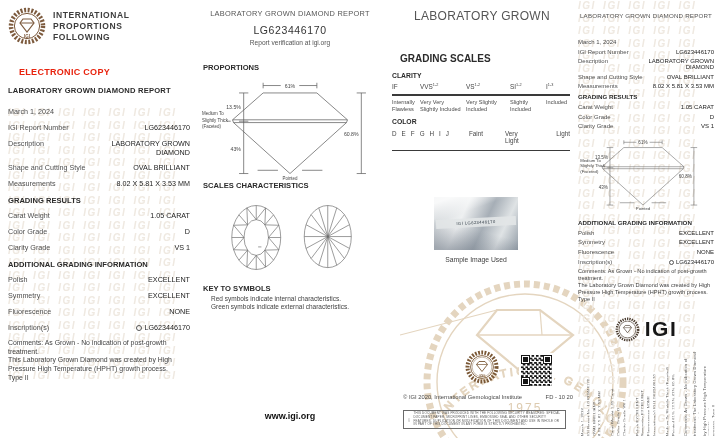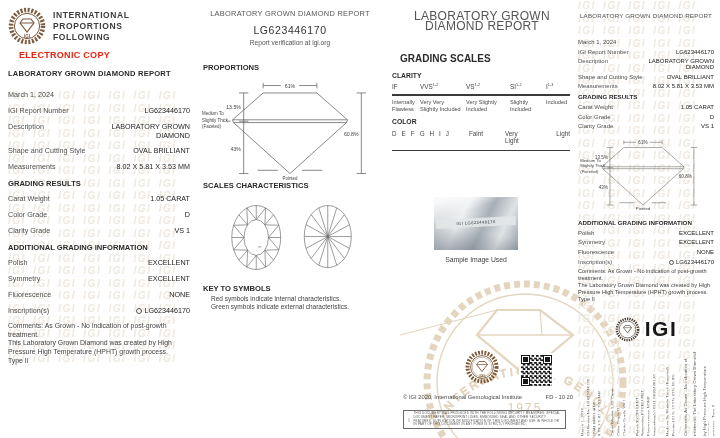--- a/index.html
+++ b/index.html
@@ -17,21 +17,21 @@
     color:#efe9e1; font-weight:bold; font-style:italic;
     font-size:10px; line-height:12.5px; letter-spacing:1.5px; word-spacing:3px;
     user-select:none;
   }
   .z { position:relative; z-index:1; }
 
   
   .p1 { left:8px; width:182px; padding-top:7px; }
   .brand-row { display:flex; gap:7px; align-items:center; }
   .org { font-size:8.5px; font-weight:bold; letter-spacing:.6px; color:#3d3d3d; line-height:11px; }
-  .ecopy { margin:5px 0 0 11px; color:#e8230e; font-weight:bold; font-size:9px; letter-spacing:.3px; }
+  .ecopy { margin:22px 0 0 11px; color:#e8230e; font-weight:bold; font-size:9px; letter-spacing:.3px; }
   .p1-title { margin-top:9px; font-size:7.6px; font-weight:bold; color:#2b2b2b; letter-spacing:.2px; }
   .p1-body { position:relative; margin-top:12px; }
   .date { font-size:7.2px; color:#4a4a4a; }
   .row { display:flex; justify-content:space-between; align-items:flex-start; margin-top:6.8px; }
   .lbl { font-size:7.2px; color:#4f4f4f; }
   .val { font-size:7.2px; color:#222; text-align:right; max-width:88px; }
   .sec-h { margin-top:7.5px; font-size:7.6px; font-weight:bold; color:#2b2b2b; }
   .comments { margin-top:7px; font-size:6.9px; color:#3f3f3f; line-height:8.8px; }
   .mini-seal { display:inline-block; width:6px; height:6px; border:1px solid #555;
                border-radius:50%; margin-right:2px; vertical-align:-1px; }
@@ -297,20 +297,21 @@
         <line x1="49" y1="56" x2="52.5" y2="56" stroke="#c23b2e" stroke-width="1.1"></line>
       </svg>
     </div>
 
     <div class="h" style="top:284px">KEY TO SYMBOLS</div>
     <div class="keys">
       <div>Red symbols indicate internal characteristics.</div>
       <div>Green symbols indicate external characteristics.</div>
     </div>
 
+    <div class="site">www.igi.org</div>
   </section>
 
   <section class="p3">
     <svg class="bigwm" width="250" height="176" viewBox="0 0 250 176" style="left:12px;top:262px">
       <defs>
           <path id="arcT" d="M 39,165 A 97,97 0 0 1 211,165"></path>
         </defs>
       <circle cx="125" cy="120" r="98" stroke-width="7" stroke-dasharray="6 4"></circle>
       <circle cx="125" cy="120" r="88" stroke-width="1.4"></circle>
       <text style="font-size:11px;letter-spacing:3px">
@@ -318,21 +319,20 @@
       </text>
       <polygon points="97,48 140,48 173,73 125,113 77,73" stroke-width="2.2"></polygon>
       <line x1="77" y1="73" x2="173" y2="73" stroke-width="1.6"></line>
       <line x1="97" y1="48" x2="108,0" y2="73" stroke-width="1.2"></line>
       <line x1="140" y1="48" x2="142" y2="73" stroke-width="1.2"></line>
       <text x="125" y="150" text-anchor="middle" style="font-size:12px;letter-spacing:2px">1975</text>
     </svg>
 
     <div class="p3-head">
       <div>LABORATORY GROWN</div>
-      <div>DIAMOND REPORT</div>
     </div>
 
     <div class="h1">GRADING SCALES</div>
     <div class="h2" style="top:72px">CLARITY</div>
 
     <div class="ct">
       <div class="ct-row">
         <div class="ct-col c0 cg"><span>IF</span><sup></sup></div>
         <div class="ct-col c1 cg"><span>VVS</span><sup>1-2</sup></div>
         <div class="ct-col c2 cg"><span>VS</span><sup>1-2</sup></div>

